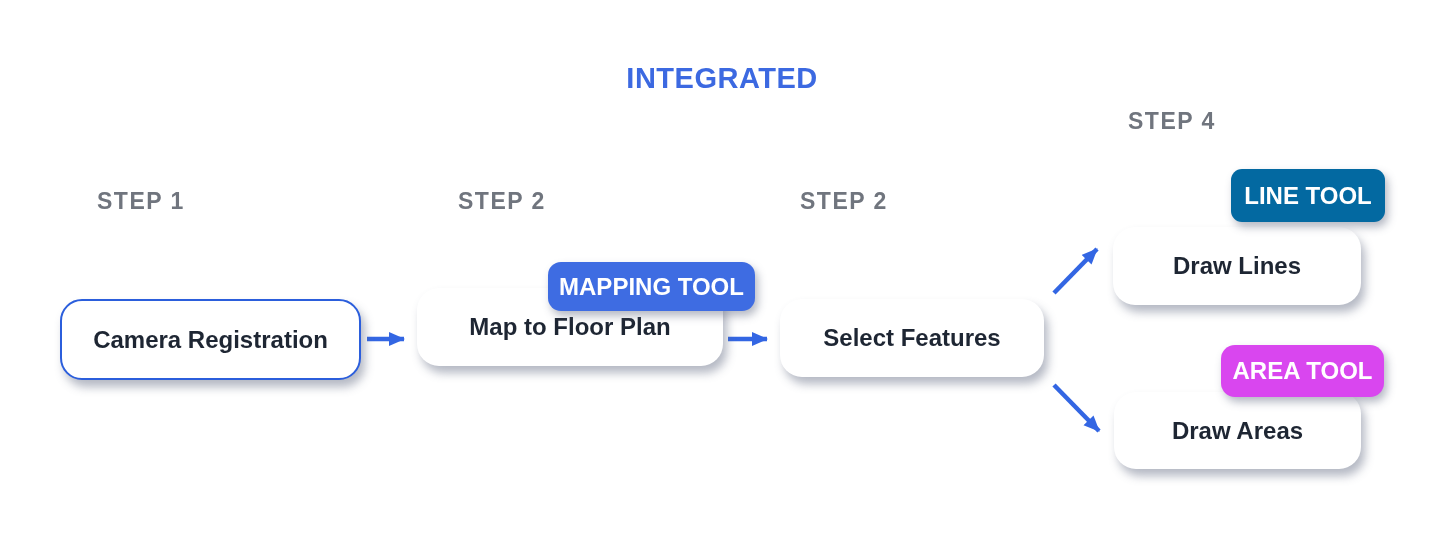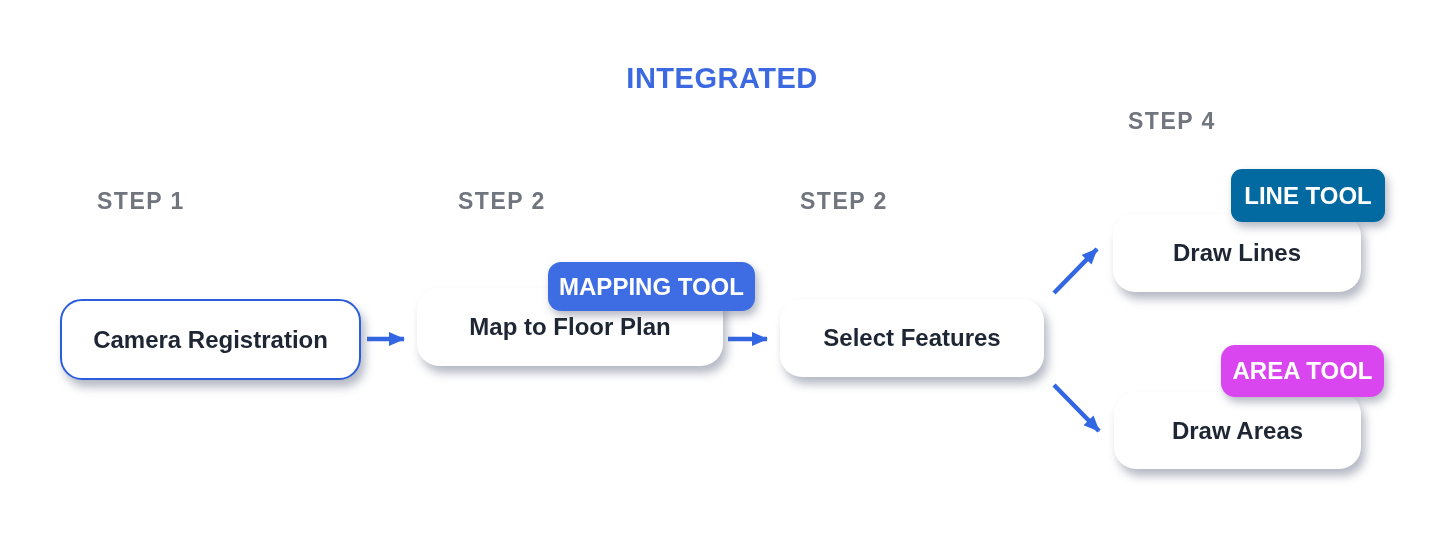--- a/index.html
+++ b/index.html
@@ -27,21 +27,21 @@
   .node{
     position:absolute;display:flex;align-items:center;justify-content:center;
     background:#ffffff;border-radius:22px;
     box-shadow:4px 7px 10px rgba(90,100,125,.45);
     font-size:24px;font-weight:600;color:#1e2633;
     z-index:2;white-space:nowrap;
   }
   .node.camera{left:60px;top:299px;width:297px;height:77px;border:2.5px solid #2b5edc;}
   .node.map{left:417px;top:288px;width:306px;height:78px;}
   .node.select{left:780px;top:299px;width:264px;height:78px;}
-  .node.lines{left:1113px;top:214px;width:248px;height:78px;}
+  .node.lines{left:1113px;top:227px;width:248px;height:78px;}
   .node.areas{left:1114px;top:392px;width:247px;height:77px;}
   .badge{
     position:absolute;display:flex;align-items:center;justify-content:center;
     font-weight:bold;color:#ffffff;white-space:nowrap;
     box-shadow:3px 5px 9px rgba(90,100,125,.45);
   }
   .badge.single{
     left:57px;top:231px;width:228px;height:74px;border-radius:18px;
     background:#cbd9f9;color:#3564e0;font-size:27px;z-index:1;
     align-items:flex-start;padding-top:18px;box-sizing:border-box;

